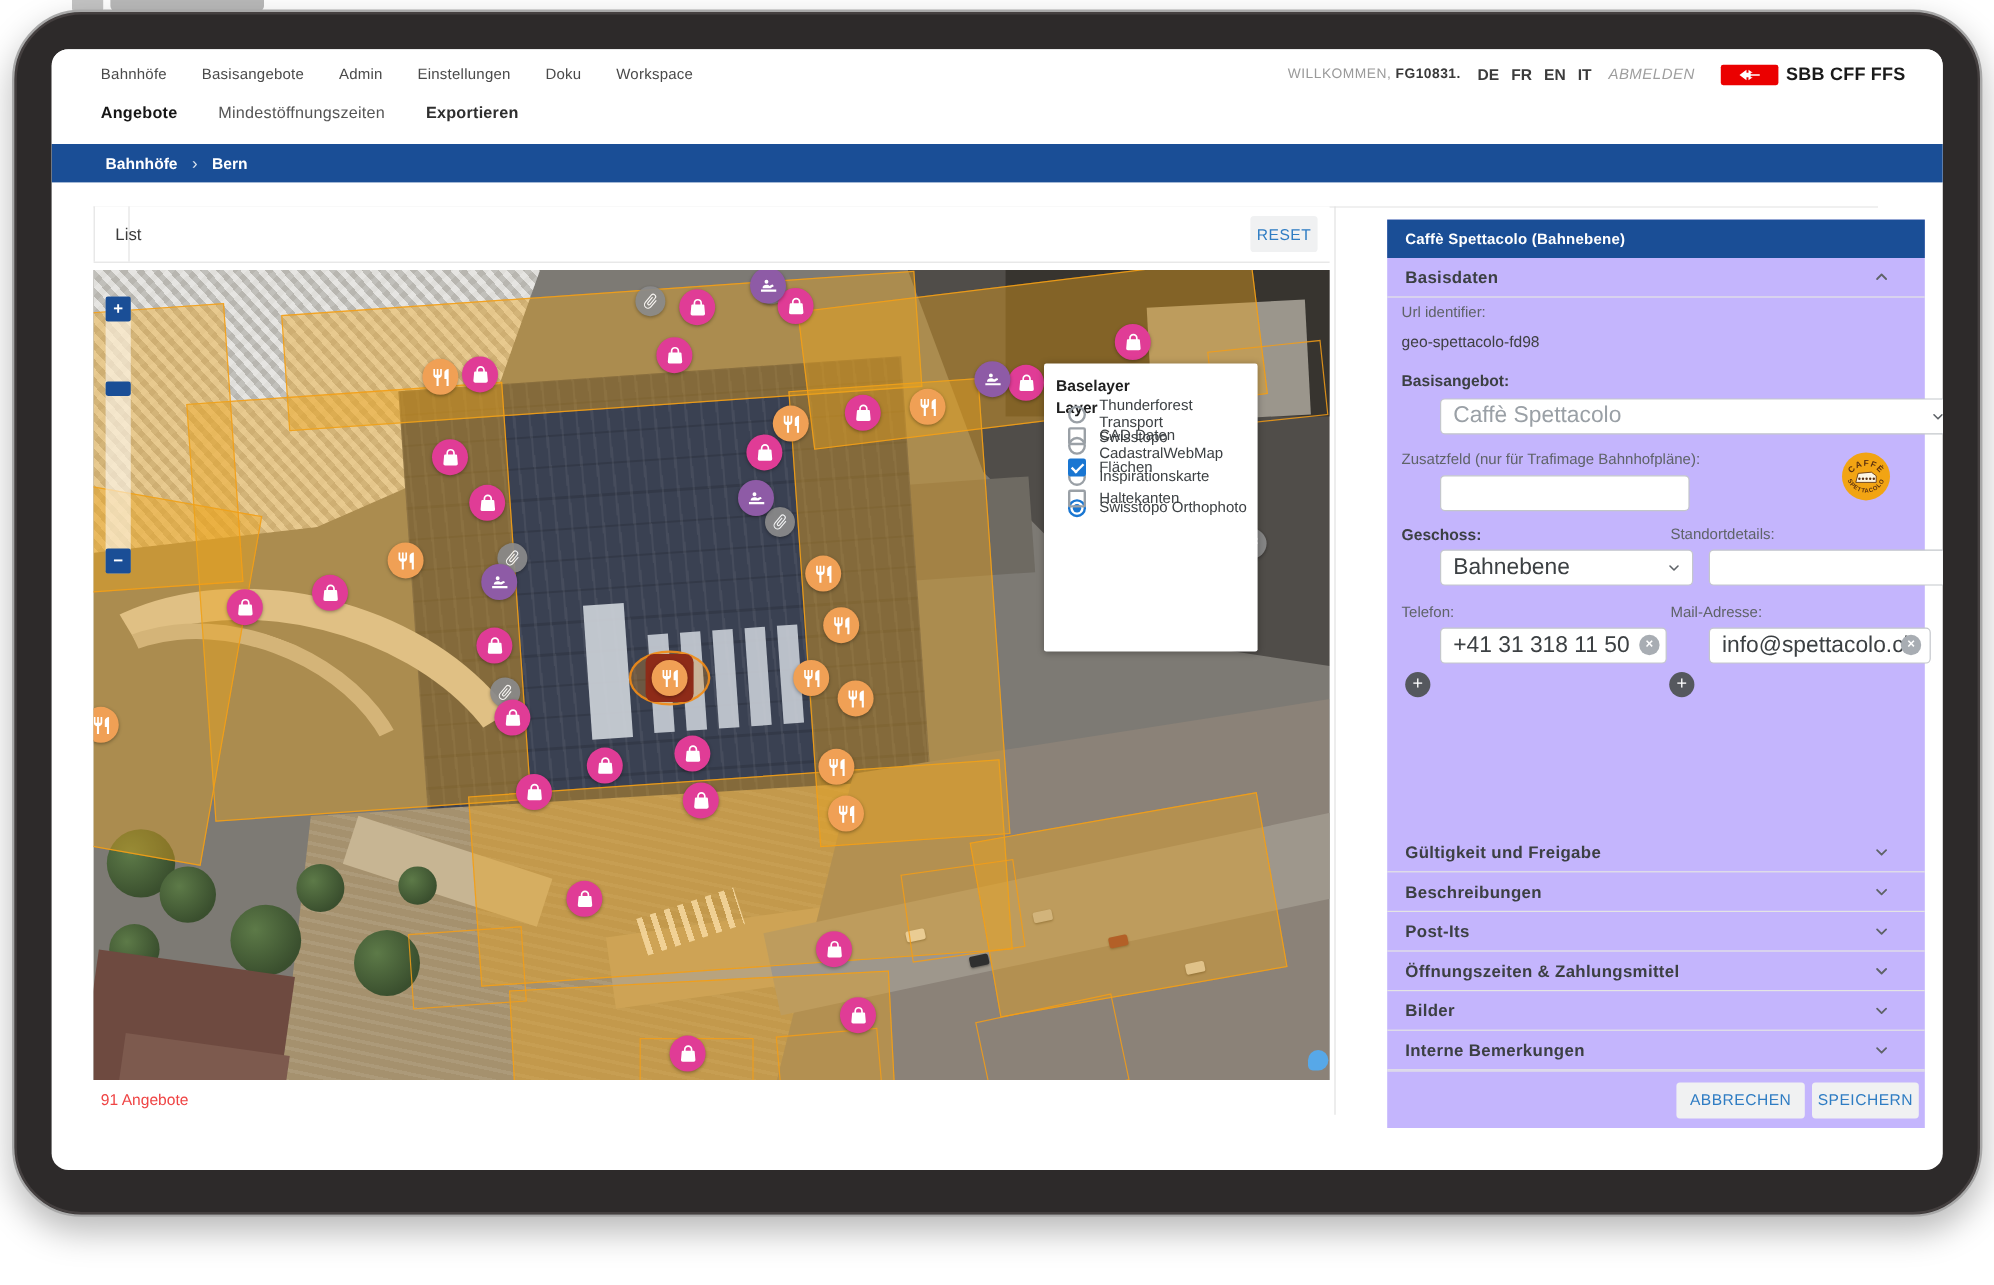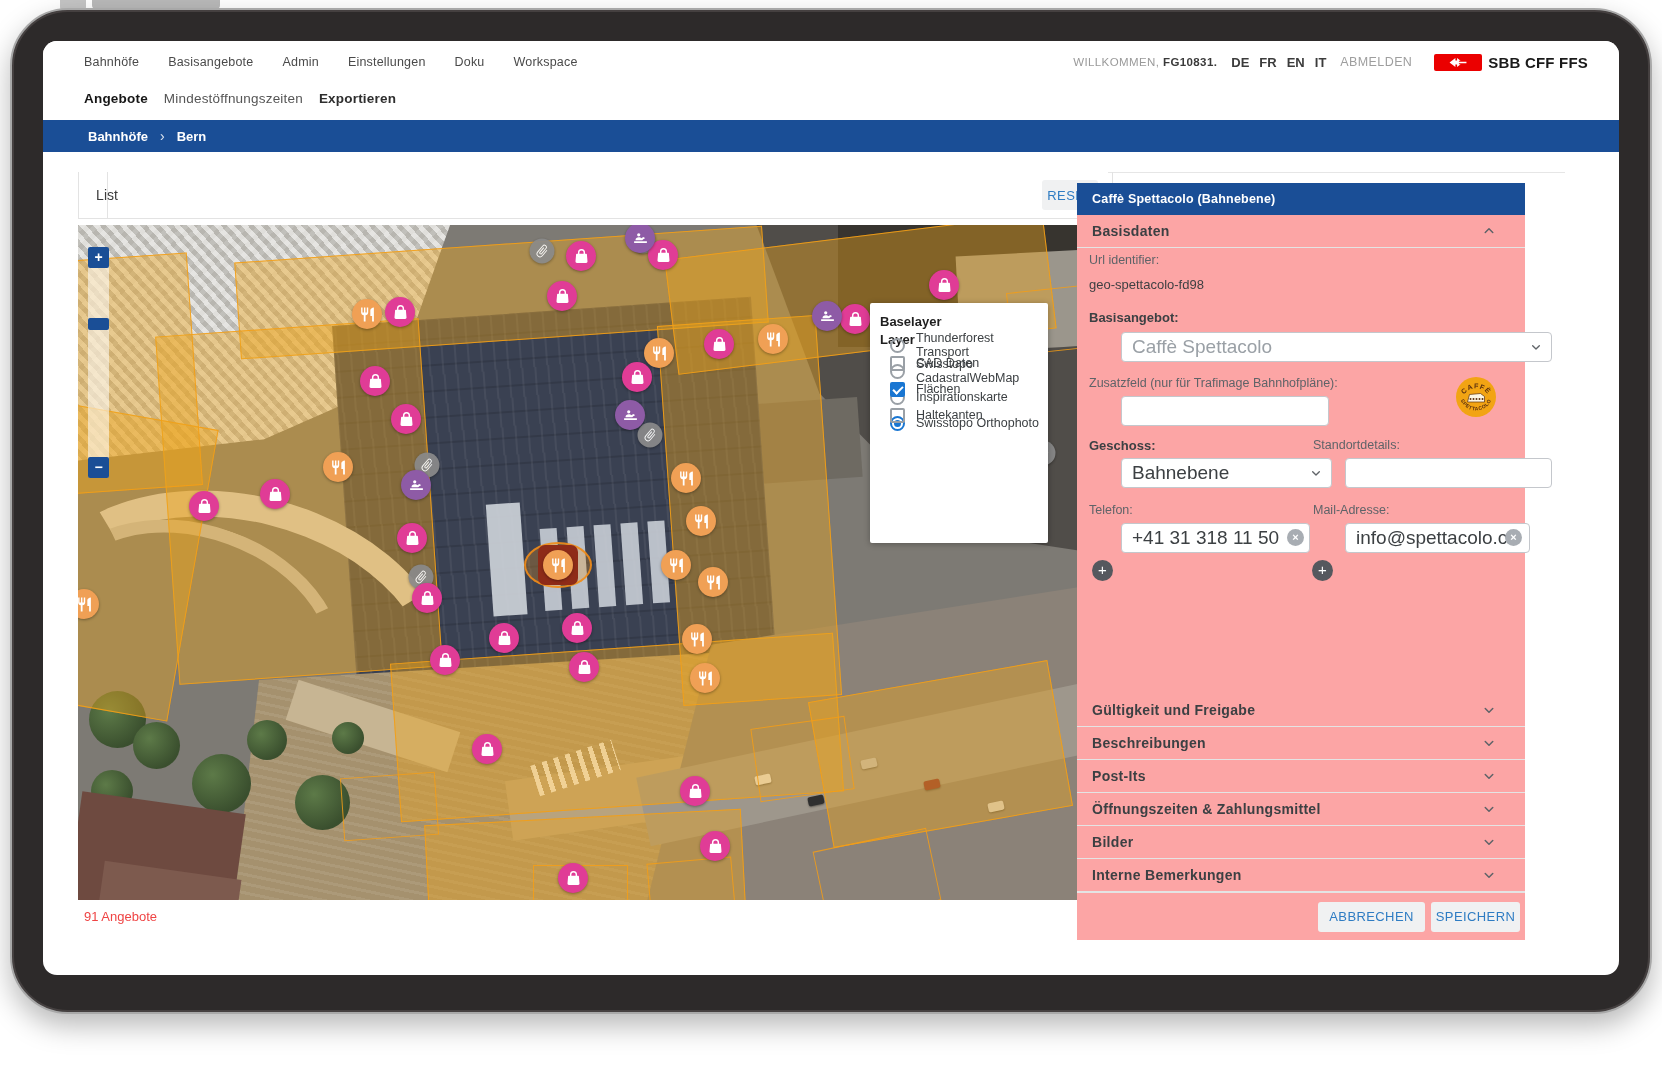--- a/index.html
+++ b/index.html
@@ -14,26 +14,26 @@
 
   
   .hdr { position:absolute; left:0; top:0; width:100%; height:79px; background:#fff; }
   .nav1 { position:absolute; left:41px; top:10px; display:flex; gap:29px; align-items:center; height:22px; }
   .nav-link { font-size:12.5px; color:#4a4a4a; letter-spacing:.2px; cursor:pointer; }
   .hdr-right { position:absolute; right:31px; top:8px; display:flex; align-items:center; gap:14px; height:26px; }
   .welcome { font-size:11.5px; color:#9a9a9a; letter-spacing:.4px; }
   .welcome b { color:#3a3a3a; font-weight:bold; }
   .langs { display:flex; gap:10px; }
   .lang { font-size:13px; color:#3c3c3c; font-weight:600; cursor:pointer; }
-  .logout { font-size:12.5px; color:#9e9e9e; letter-spacing:.4px; cursor:pointer; }
+  .logout { font-size:12.5px; color:#9e9e9e; letter-spacing:.4px; cursor:pointer;font-style:italic; }
   .sbb { display:flex; align-items:flex-start; gap:6px; margin-left:8px; }
   .sbb-flag { width:48px; height:17px; background:#eb0000; border-radius:2px; display:flex; align-items:center; justify-content:center; }
   .sbb-flag svg { width:26px; height:13px; }
   .sbb-txt { font-size:15px; font-weight:bold; color:#1a1a1a; letter-spacing:.2px; }
-  .nav2 { position:absolute; left:41px; top:45px; display:flex; gap:16px; align-items:center; height:24px; }
+  .nav2 { position:absolute; left:41px; top:45px; display:flex; gap:34px; align-items:flex-start; height:24px; }
   .nav2 .nav-link { font-size:13.5px; color:#555; }
   .nav2 .nav-link.active { font-weight:bold; color:#161616; }
   .nav2 .nav-link.semib { font-weight:600; color:#2e2e2e; }
 
   
   .crumb { position:absolute; left:0; top:79px; width:100%; height:32px; background:#1a4e96; display:flex; align-items:center; padding-left:45px; gap:12px; }
   .crumb span { color:#fff; font-size:13px; font-weight:bold; }
   .crumb .sep { font-weight:400; opacity:.85; font-size:14px; }
 
   
@@ -97,21 +97,21 @@
   .radio.on::after { content:''; display:block; width:7px; height:7px; margin:2px; border-radius:50%; background:#1976d2; }
   .cbx { position:static; flex:none; width:15px; height:15px; border:2px solid #9aa0a6; border-radius:2px; margin-left:10px; cursor:pointer; }
   .cbx.on { background:#1976d2; border-color:#1976d2; }
   .cbx.on::after { content:''; display:block; width:4px; height:8px; border:solid #fff; border-width:0 2px 2px 0; transform:rotate(45deg); margin:0 auto; }
   .bl-label { position:static; cursor:default; }
 
   .count { position:absolute; left:41px; top:868px; font-size:13px; color:#ef4444; }
 
   
   .vline { position:absolute; left:1069px; top:131px; width:1px; height:757px; background:#e2e2e2; }
-  .panel { position:absolute; left:1034px; top:142px; width:448px; background:#fca5a5; }
+  .panel { position:absolute; left:1113px; top:142px; width:448px; background:#c4b5fd; }
   .panel-hd { height:32px; background:#1a4e96; color:#fff; font-size:12.5px; font-weight:bold; display:flex; align-items:center; padding-left:15px; letter-spacing:.2px; }
   .acc-row { position:relative; height:33px; border-bottom:1px solid #e4e4e4; display:flex; align-items:center; padding-left:15px; font-size:14px; color:#3c4043; letter-spacing:.3px; cursor:pointer;font-weight:bold; }
   .chev { position:absolute; right:27px; width:18px; height:18px; color:#5f6368; }
   .panel-body { position:relative; height:446px; }
   .panel-body .lbl { position:absolute; font-size:12.5px; color:#5f6368; }
   .panel-body .lbl.bold { font-weight:bold; color:#3c4043; font-size:13px; }
   .panel-body .val { position:absolute; font-size:13px; color:#3f4043; }
   .fld { position:absolute; height:30px; border:1px solid #c4c7cc; border-radius:4px; background:#fff; font-family:"Liberation Sans",sans-serif; font-size:19px; color:#3c4043; padding:0 10px;margin-left:32px; }
   .selbox { display:flex; align-items:center; cursor:pointer; }
   .selbox .chev { right:7px; width:16px; height:16px; }

